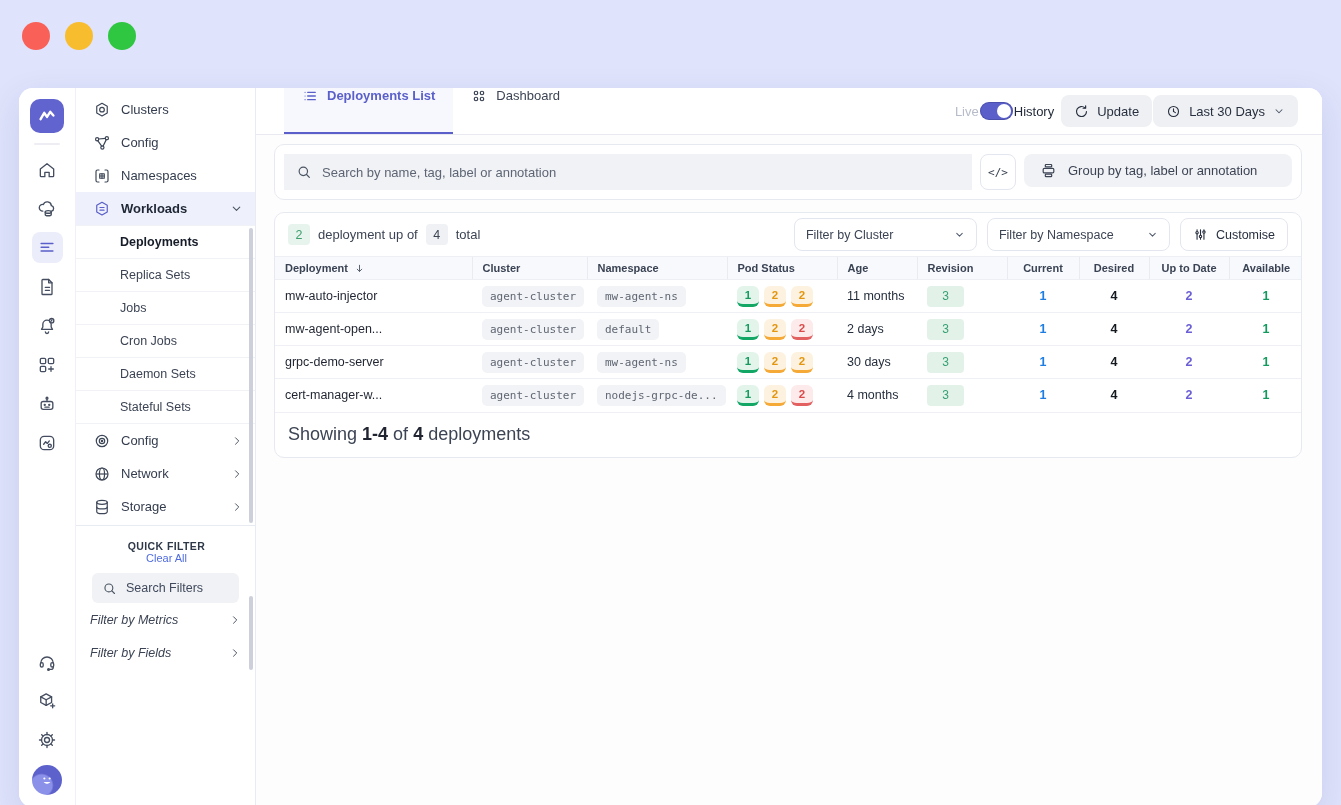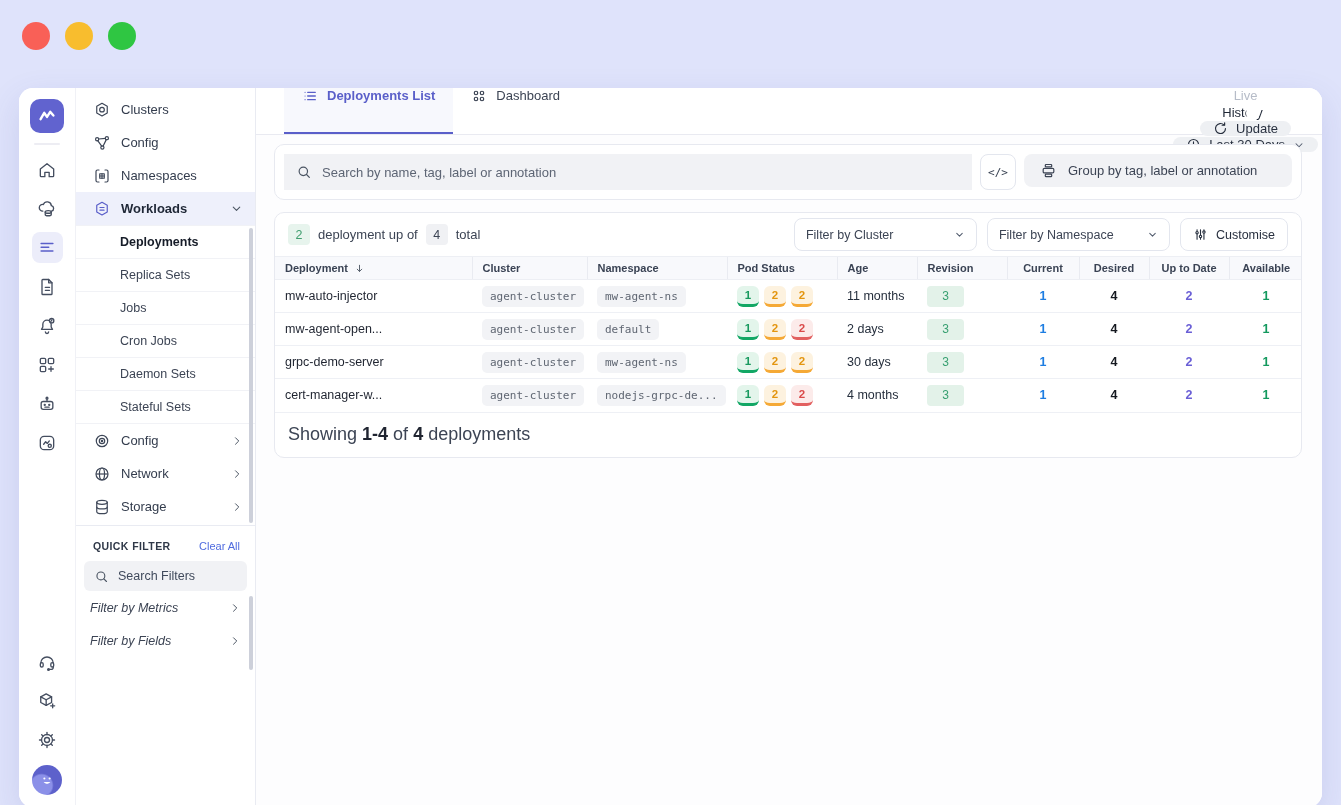--- a/index.html
+++ b/index.html
@@ -62,25 +62,26 @@
   .submenu-item {
     height:33px; display:flex; align-items:center; padding-left:44px;
     color:#3c4454; font-size:12.5px; border-top:1px solid #f1f2f6; cursor:pointer;
   }
   .submenu-item.active { font-weight:700; color:#161c28; }
   .submenu-wrap { border-bottom:1px solid #f1f2f6; }
   .side-divider { height:1px; background:#e9ebf2; margin-top:2px; }
   .qf-head {
     display:flex; align-items:center; justify-content:space-between;
     padding:14px 15px 0 17px;
+    flex-direction:column;
   }
   .qf-title { font-size:10.5px; font-weight:700; letter-spacing:.4px; color:#2f3848; }
   .qf-clear { font-size:11px; color:#4f6bdf; cursor:pointer; }
   .qf-search {
-    margin:9px 8px 0; height:30px; background:#f1f2f5; border-radius:6px;
+    margin:9px 16px 0; height:30px; background:#f1f2f5; border-radius:6px;
     display:flex; align-items:center; gap:9px; padding:0 10px; color:#4b5563;
   }
   .qf-search input {
     border:none; background:transparent; outline:none; font-size:12.5px; width:100%;
     font-family:"Liberation Sans",sans-serif; color:#30394a;
   }
   .qf-search input::placeholder { color:#404a5c; opacity:1; }
   .qf-item {
     height:33px; display:flex; align-items:center; justify-content:space-between;
     padding:0 14px 0 14px; font-size:12.5px; color:#3c4454; cursor:pointer;font-style:italic;
@@ -95,21 +96,21 @@
   .main { flex:1; background:#fdfdfe; display:flex; flex-direction:column; min-width:0; }
   .tabbar {
     height:47px; flex:0 0 47px; background:#fff; border-bottom:1px solid #e9eaf1;
     display:flex; align-items:stretch; padding-left:28px;
   }
   .tab {
     display:flex; align-items:flex-start; gap:9px; padding:0 18px; font-size:13px;
     color:#3c4454; font-weight:500; cursor:pointer; border-bottom:2px solid transparent;
   }
   .tab.active { background:#f7f8fd; color:#5a5fc9; font-weight:700; border-bottom-color:#5a5fc9; }
-  .tab-controls { margin-left:auto; display:flex; align-items:center; gap:1px; padding-right:4px;flex-direction:column; }
+  .tab-controls { margin-left:auto; display:flex; align-items:center; gap:1px; padding-right:24px; }
   .live-lab { font-size:13px; color:#b6bcc8; }
   .hist-lab { font-size:13px; color:#1f2736; font-weight:500; margin-right:6px; }
   .toggle {
     width:33px; height:18px; border-radius:10px; background:#5a5fc9; position:relative; cursor:pointer;
     box-shadow:inset 0 0 0 1px rgba(30,35,90,.25);
   }
   .toggle .knob {
     position:absolute; top:2px; right:2px; width:14px; height:14px; border-radius:50%; background:#fff;
   }
   .ghost-btn {

